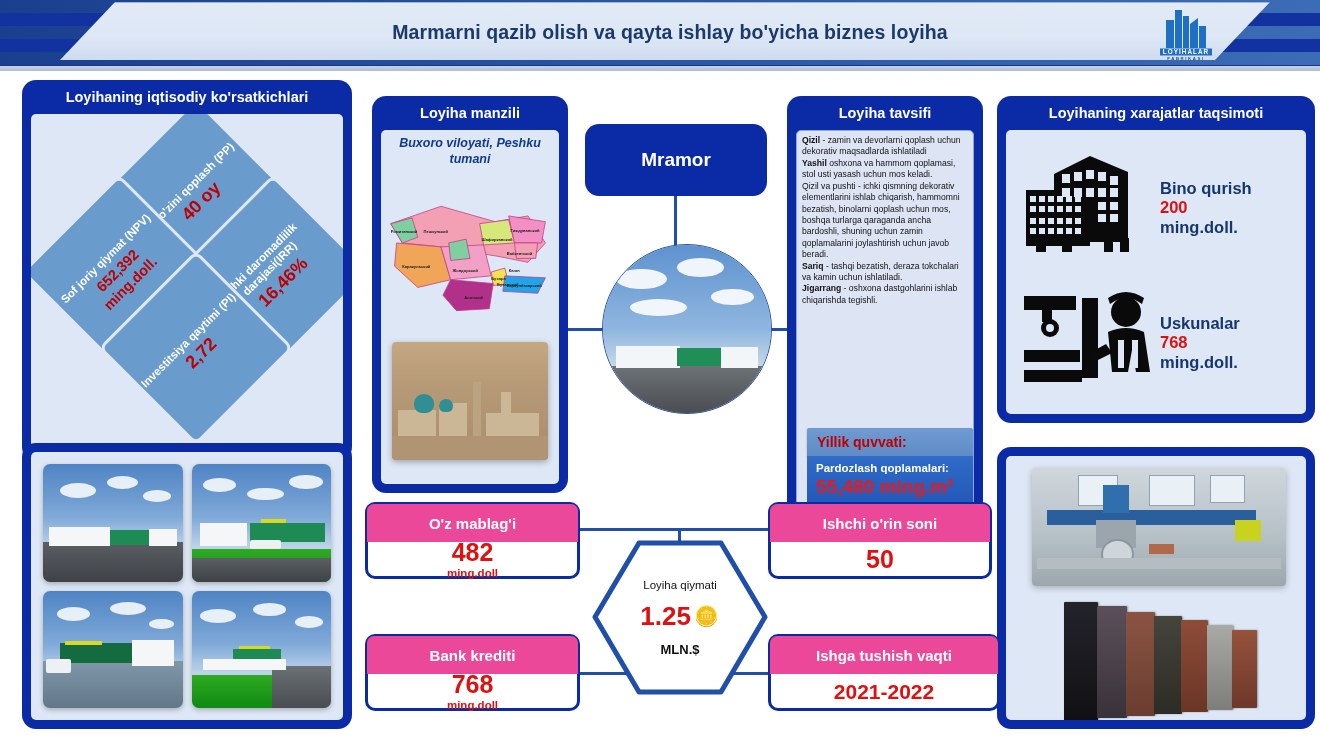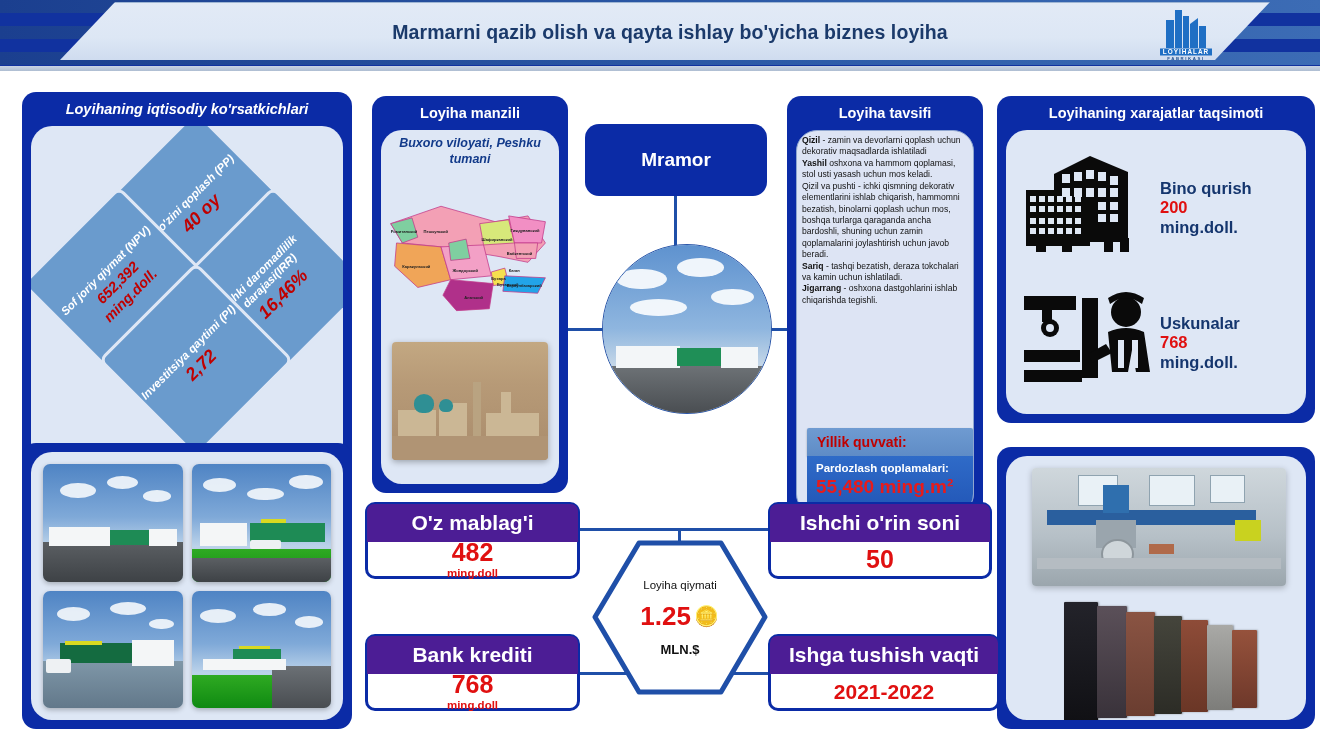--- a/index.html
+++ b/index.html
@@ -44,26 +44,26 @@
 
   
   .panel { position: absolute; background: #0b2ba6; border-radius: 14px; }
   .panel-title {
     position: absolute; left: 0; top: 0; width: 100%; height: 34px;
     display: flex; align-items: center; justify-content: center;
     color: #ffffff; font-weight: bold; font-size: 14.5px; text-align: center;
   }
   .panel-body {
     position: absolute; left: 9px; right: 9px; top: 34px; bottom: 9px;
-    background: #dee7f5; border-radius: 21px; overflow: hidden;
+    background: #dee7f5; border-radius: 5px; overflow: hidden;
   }
   .panel-body.plain { top: 9px; }
 
   
-  #p-econ { left: 22px; top: 92px; width: 330px; height: 381px; font-style: italic; }
+  #p-econ { left: 22px; top: 80px; width: 330px; height: 381px; }
   .diamond-wrap { position: absolute; inset: 0; }
   .dia {
     position: absolute; width: 132px; height: 132px; background: #6a9bcd;
     transform: rotate(45deg); border-radius: 5px;
     box-shadow: 0 0 0 3px #dee7f5;
   }
   .dia-txt {
     position: absolute; width: 132px; height: 132px; transform: rotate(-45deg);
     display: flex; flex-direction: column; align-items: center; justify-content: center;
     text-align: center; line-height: 1.12;
@@ -175,23 +175,23 @@
   .pm-beam { position:absolute; background:#2a5f9e; }
   .pm-box { position:absolute; background:#9aa5ad; }
   .pm-blade { position:absolute; background:#cfd6da; border-radius:50%; border:2px solid #8d969c; }
   .slabs { position: absolute; left: 58px; top: 142px; width: 212px; height: 124px; }
   .slab { position: absolute; top: 0; border-radius: 1px; box-shadow: 1px 0 2px rgba(0,0,0,.35); }
 
   
   .fbox { position: absolute; background: #ffffff; border: 3px solid #0b2ba6; border-radius: 10px; }
   .fbox-head {
     position: absolute; left: -1px; right: -1px; top: -1px; height: 38px;
-    background: #4c1d95; border-radius: 7px 7px 0 0;
+    background: #ec4899; border-radius: 7px 7px 0 0;
     display: flex; align-items: center; justify-content: center;
-    color: #fff; font-weight: bold; font-size: 21px;
+    color: #fff; font-weight: bold; font-size: 15px;
   }
   .fbox-body {
     position: absolute; left: 0; right: 0; top: 38px; bottom: 0;
     display: flex; flex-direction: column; align-items: center; justify-content: center;
     line-height: 1.0;
   }
   .fbox-val { color:#e01010; font-weight: bold; font-size: 25px; }
   .fbox-val.yr { font-size: 21px; }
   .fbox-unit { color:#e01010; font-weight: bold; font-size: 11.5px; margin-top: 3px; }
   #f-own  { left: 365px; top: 502px; width: 215px; height: 77px; }

